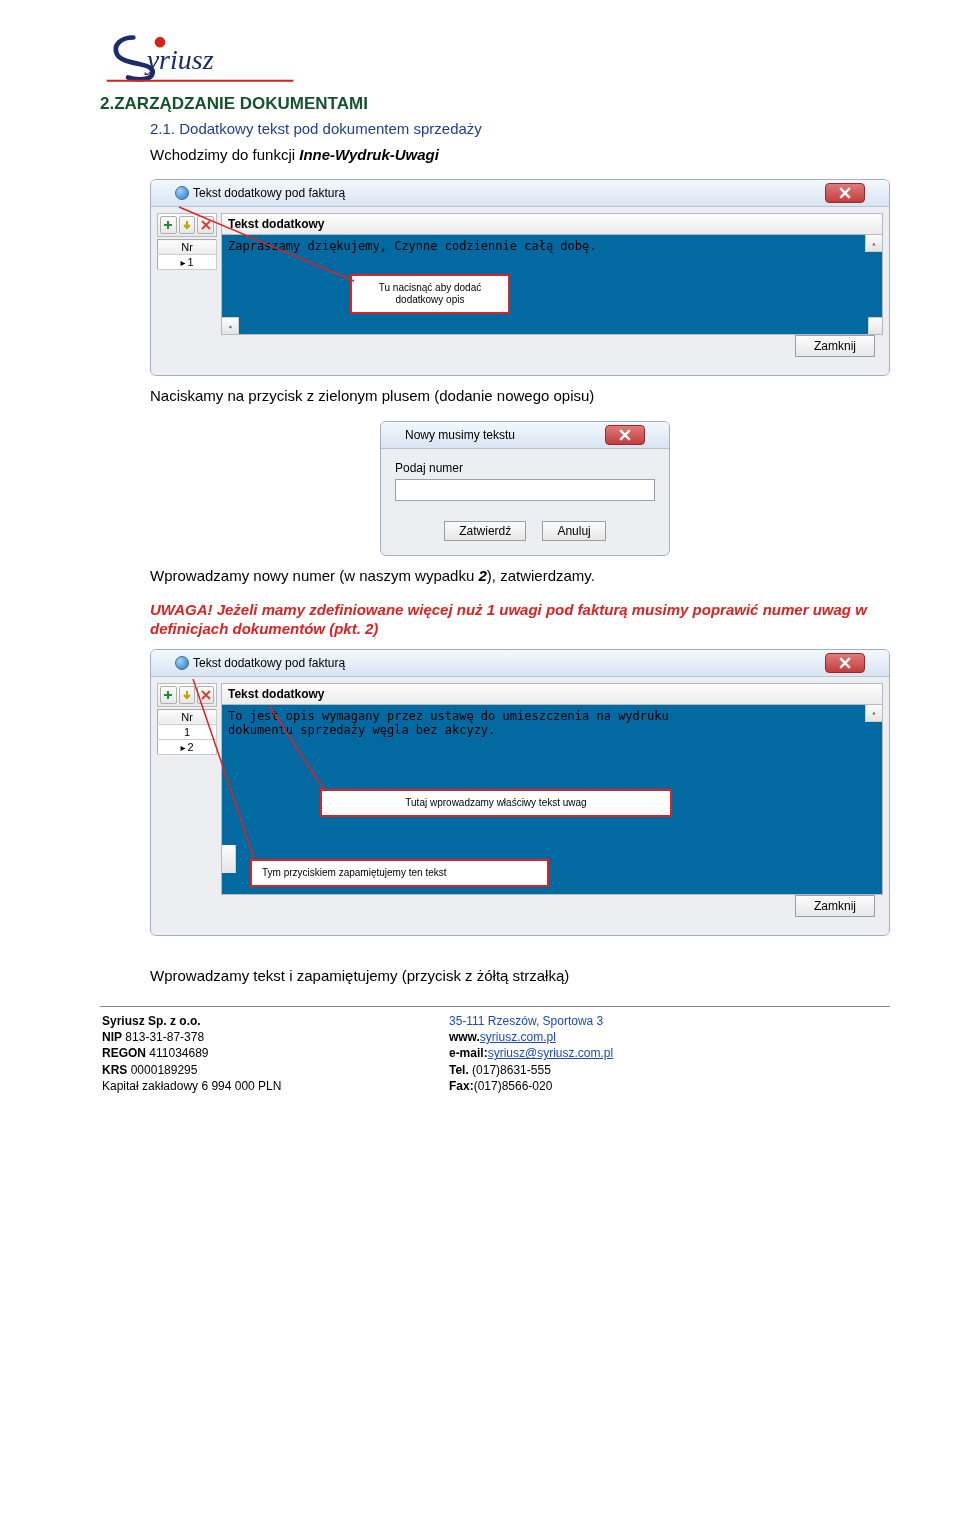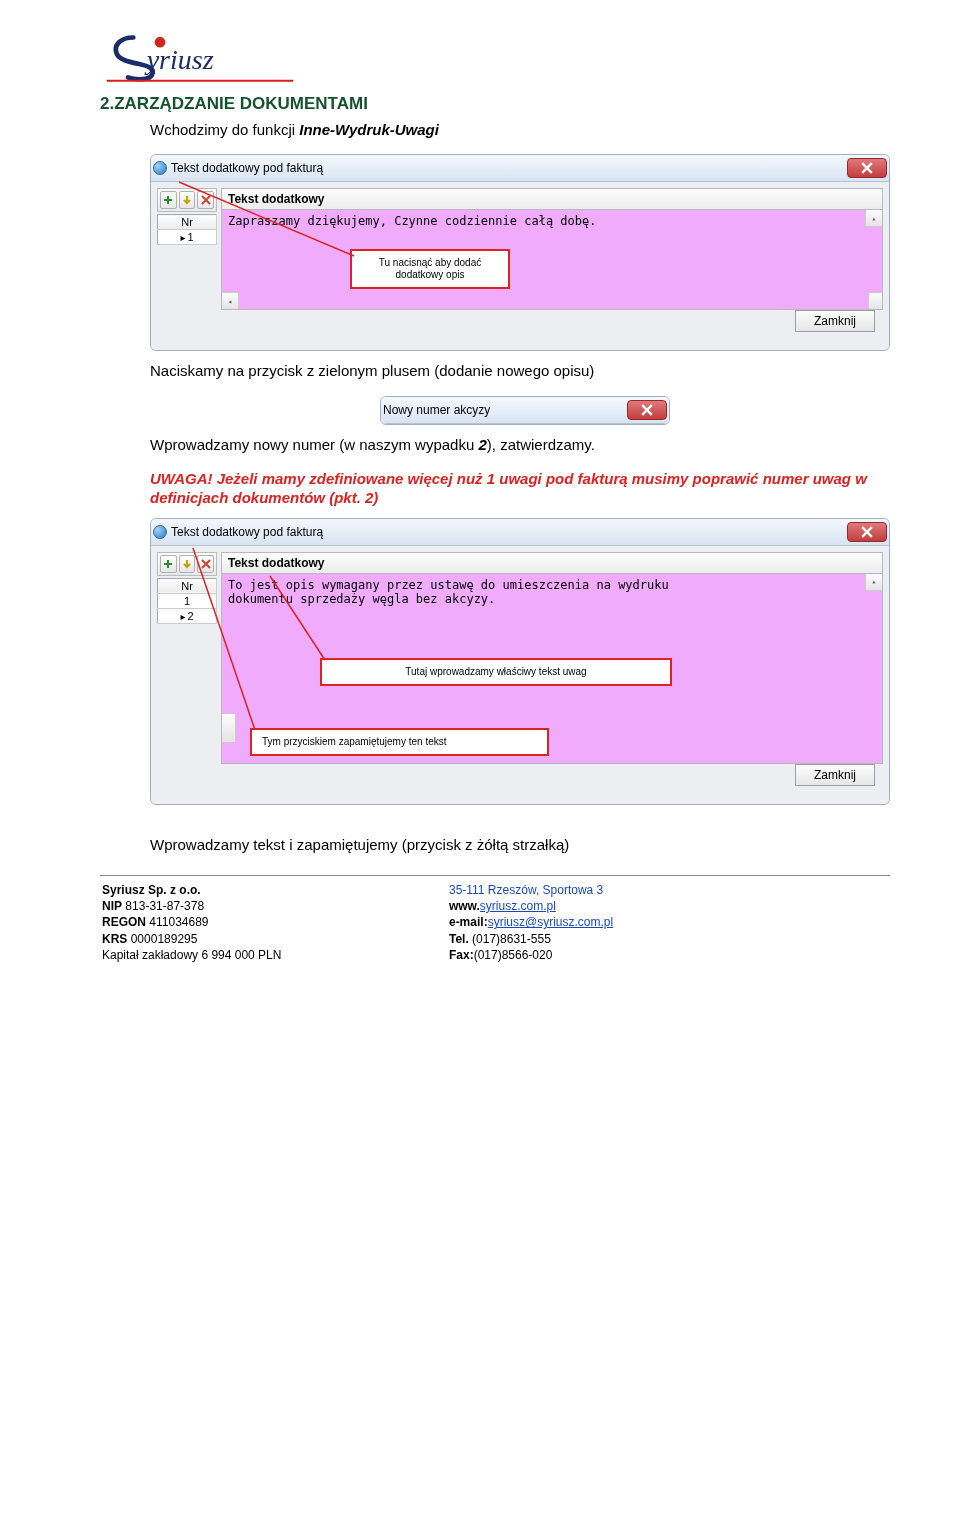--- a/index.html
+++ b/index.html
@@ -46,21 +46,21 @@
     margin: 4px 0 10px 50px;
     border: 1px solid #a2aec2;
     border-radius: 6px;
     overflow: hidden;
     background: linear-gradient(#e8eff9, #dfe7f2);
   }
   .win-titlebar {
     display: flex;
     align-items: center;
     background: linear-gradient(#f4f8fd, #d8e4f2);
-    padding: 3px 2px;
+    padding: 3px 24px;
     border-bottom: 1px solid #b7c2d2;
     font-size: 12px;
   }
   .win-titlebar .title-text { flex: 1; }
   .close-btn {
     background: linear-gradient(#e07a7a, #c33d3d);
     border: 1px solid #982929;
     border-radius: 4px;
     width: 40px; height: 20px;
     display: flex; align-items: center; justify-content: center;
@@ -104,21 +104,21 @@
   .nr-table td.pointer::before { content:"▸"; font-size:10px; margin-right:2px; color:#000;}
 
   .tekst-header {
     padding: 3px 6px;
     border: 1px solid #b6bac0;
     background: linear-gradient(#fdfdfd,#ececec);
     font-size: 12px; font-weight: bold;
   }
   .tekst-area {
     border: 1px solid #b6bac0; border-top: none;
-    background: #f0abfc;
+    background: #0369a1;
     min-height: 100px;
     font-family: Consolas, monospace;
     font-size: 12px;
     padding: 4px 6px;
     position: relative;
   }
   .tekst-area .scroll-up {
     position: absolute; top:0; right:0;
     width: 17px; height: 17px;
     background: linear-gradient(#fdfdfd,#e4e4e4);
@@ -211,20 +211,23 @@
       <path d="M 50 10 C 30 10 20 22 25 34 C 29 44 45 47 60 50 C 75 53 82 58 78 66 C 74 74 55 74 42 70" stroke="#1b2c6b" stroke-width="7" fill="none" stroke-linecap="round"></path>
       <circle cx="90" cy="17" r="8" fill="#d22518"></circle>
       <text x="70" y="58" font-family="Georgia, serif" font-size="42" font-style="italic" fill="#1b2c6b">yriusz</text>
       <line x1="10" y1="75" x2="290" y2="75" stroke="#d22518" stroke-width="3"></line>
     </svg>
   </div>
 
   <h2 class="section">
     <span>2.</span><span>ZARZĄDZANIE DOKUMENTAMI</span>
   </h2>
+  <h3 class="subsection">
+    <span>2.1.</span> <span>Dodatkowy tekst pod dokumentem sprzedaży</span>
+  </h3>
 
   <p class="body">
     <span>Wchodzimy do funkcji </span><em class="menu">Inne-Wydruk-Uwagi</em>
   </p>
 
   <div class="relwrap">
     <div class="win-outer">
       <div class="win-titlebar">
         <span class="globe-icon"></span>
         <span class="title-text">Tekst dodatkowy pod fakturą</span>
@@ -284,26 +287,34 @@
 opis</div>
     <svg class="pointer-line" style="left:79px; top:28px; width:200px; height:80px;">
       <line x1="0" y1="0" x2="175" y2="74" stroke="#d22" stroke-width="1.5"></line>
     </svg>
   </div>
 
   <p class="body-noindent">Naciskamy na przycisk z zielonym plusem (dodanie nowego opisu)</p>
 
   <div class="win-outer small-dialog">
     <div class="win-titlebar">
-      <span class="title-text">Nowy numer akcyzy</span>
+      <span class="title-text">Nowy musimy tekstu</span>
       <span class="close-btn">
         <svg viewBox="0 0 10 10">
             <path d="M1 1 L9 9 M9 1 L1 9" stroke="#fff" stroke-width="2"></path>
           </svg>
       </span>
+    </div>
+    <div class="sd-client">
+      <label class="sd-label">Podaj numer</label>
+      <input class="sd-input" value="" style="">
+      <div class="sd-buttons">
+        <button>Zatwierdź</button>
+        <button>Anuluj</button>
+      </div>
     </div>
   </div>
 
   <p class="body-noindent">
     <span>Wprowadzamy nowy numer (w naszym wypadku </span><em class="menu">2</em><span>), zatwierdzamy.</span>
   </p>
 
   <p class="uwaga">UWAGA! Jeżeli mamy zdefiniowane więcej nuż 1 uwagi pod fakturą musimy poprawić numer uwag w definicjach dokumentów (pkt. 2)</p>
 
   <div class="container2">

